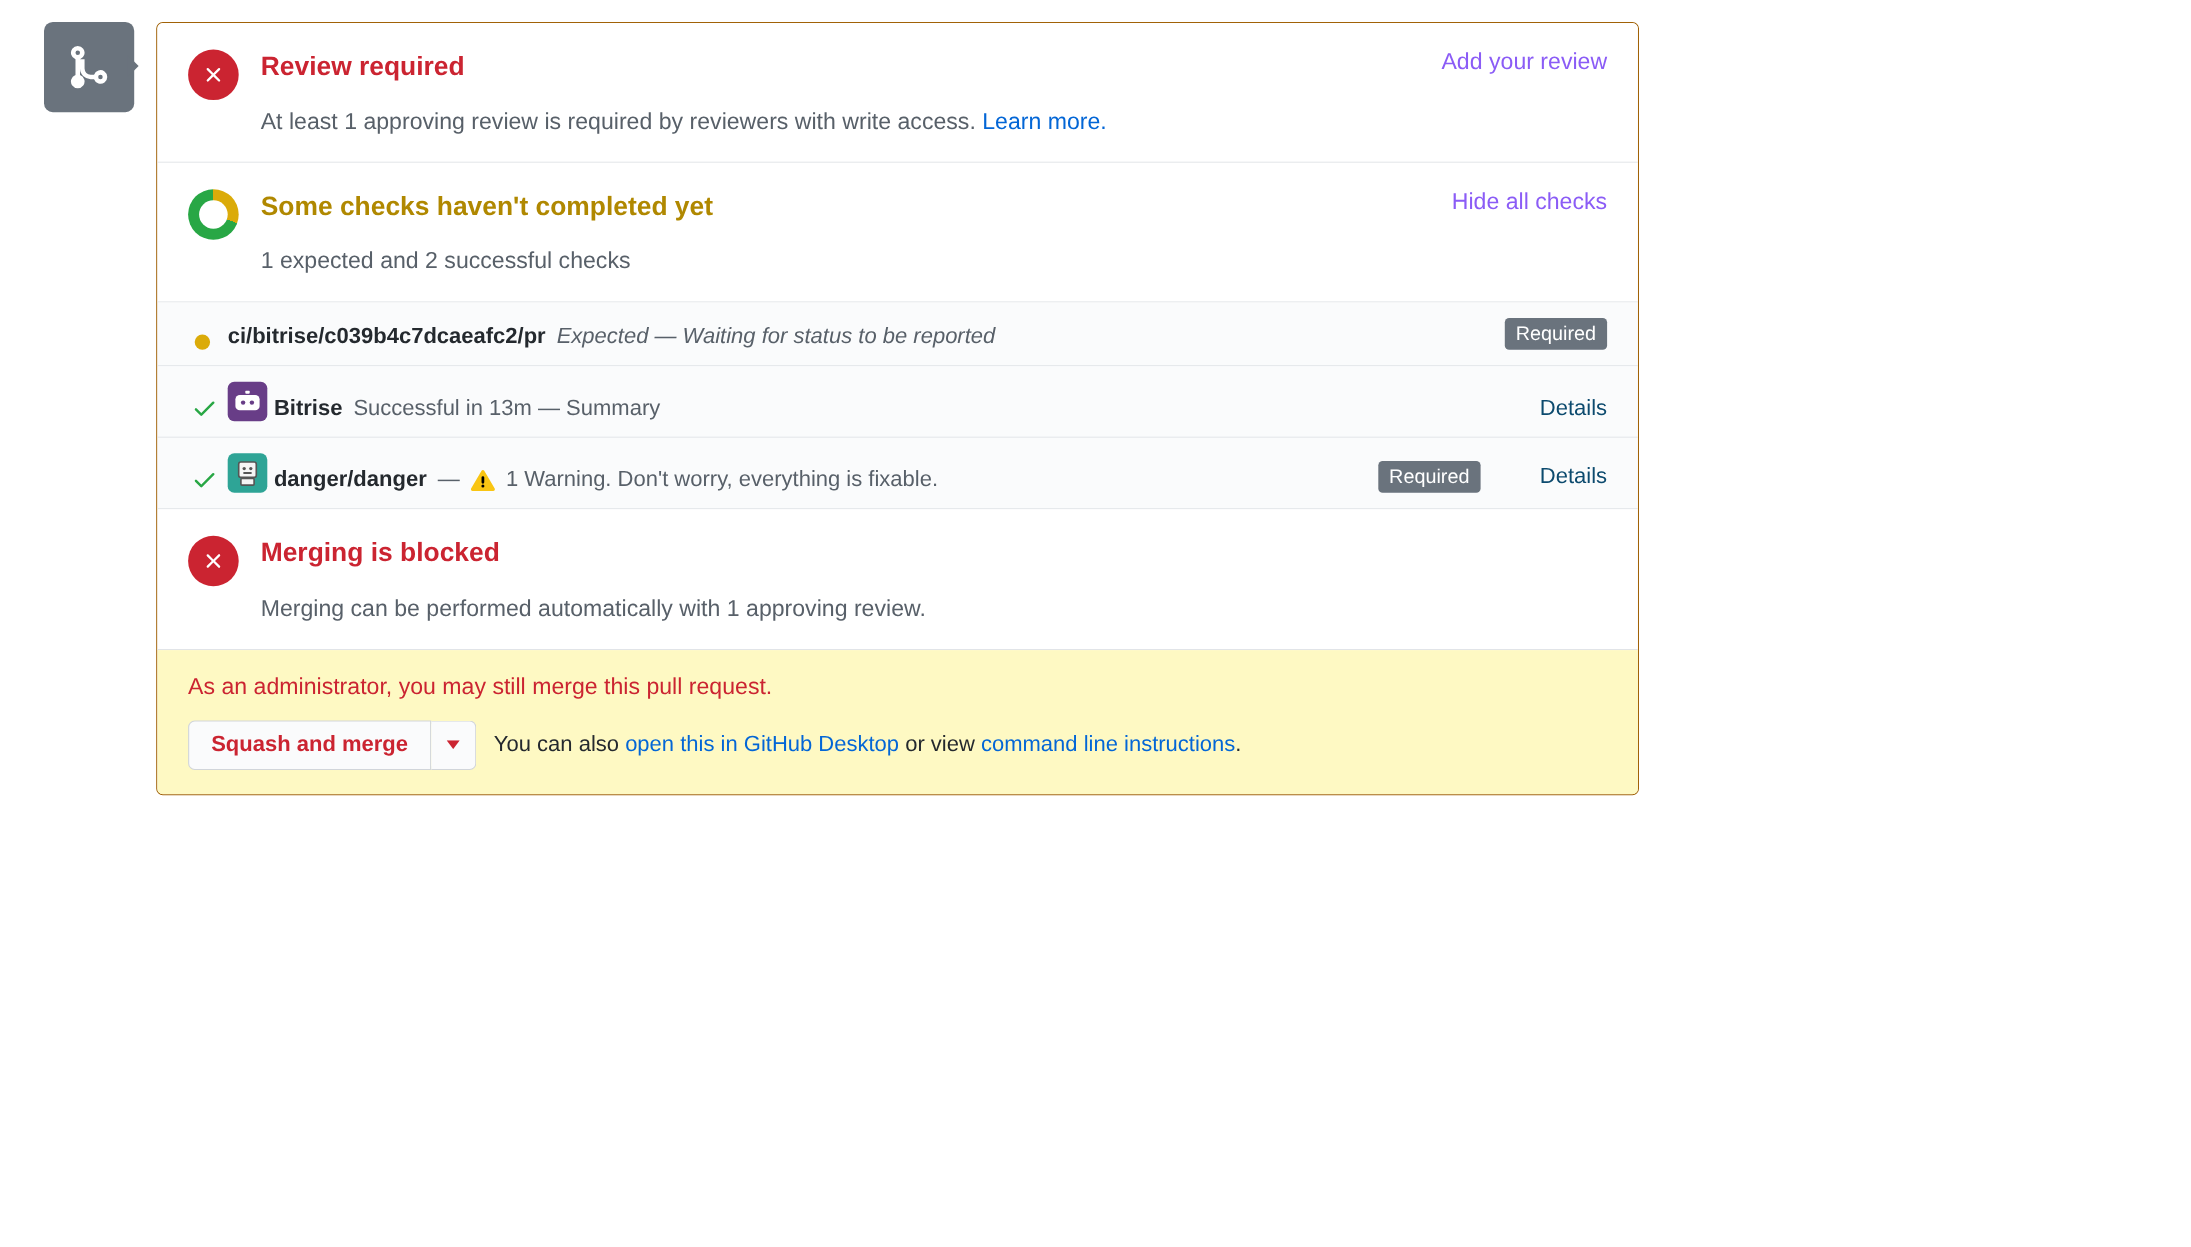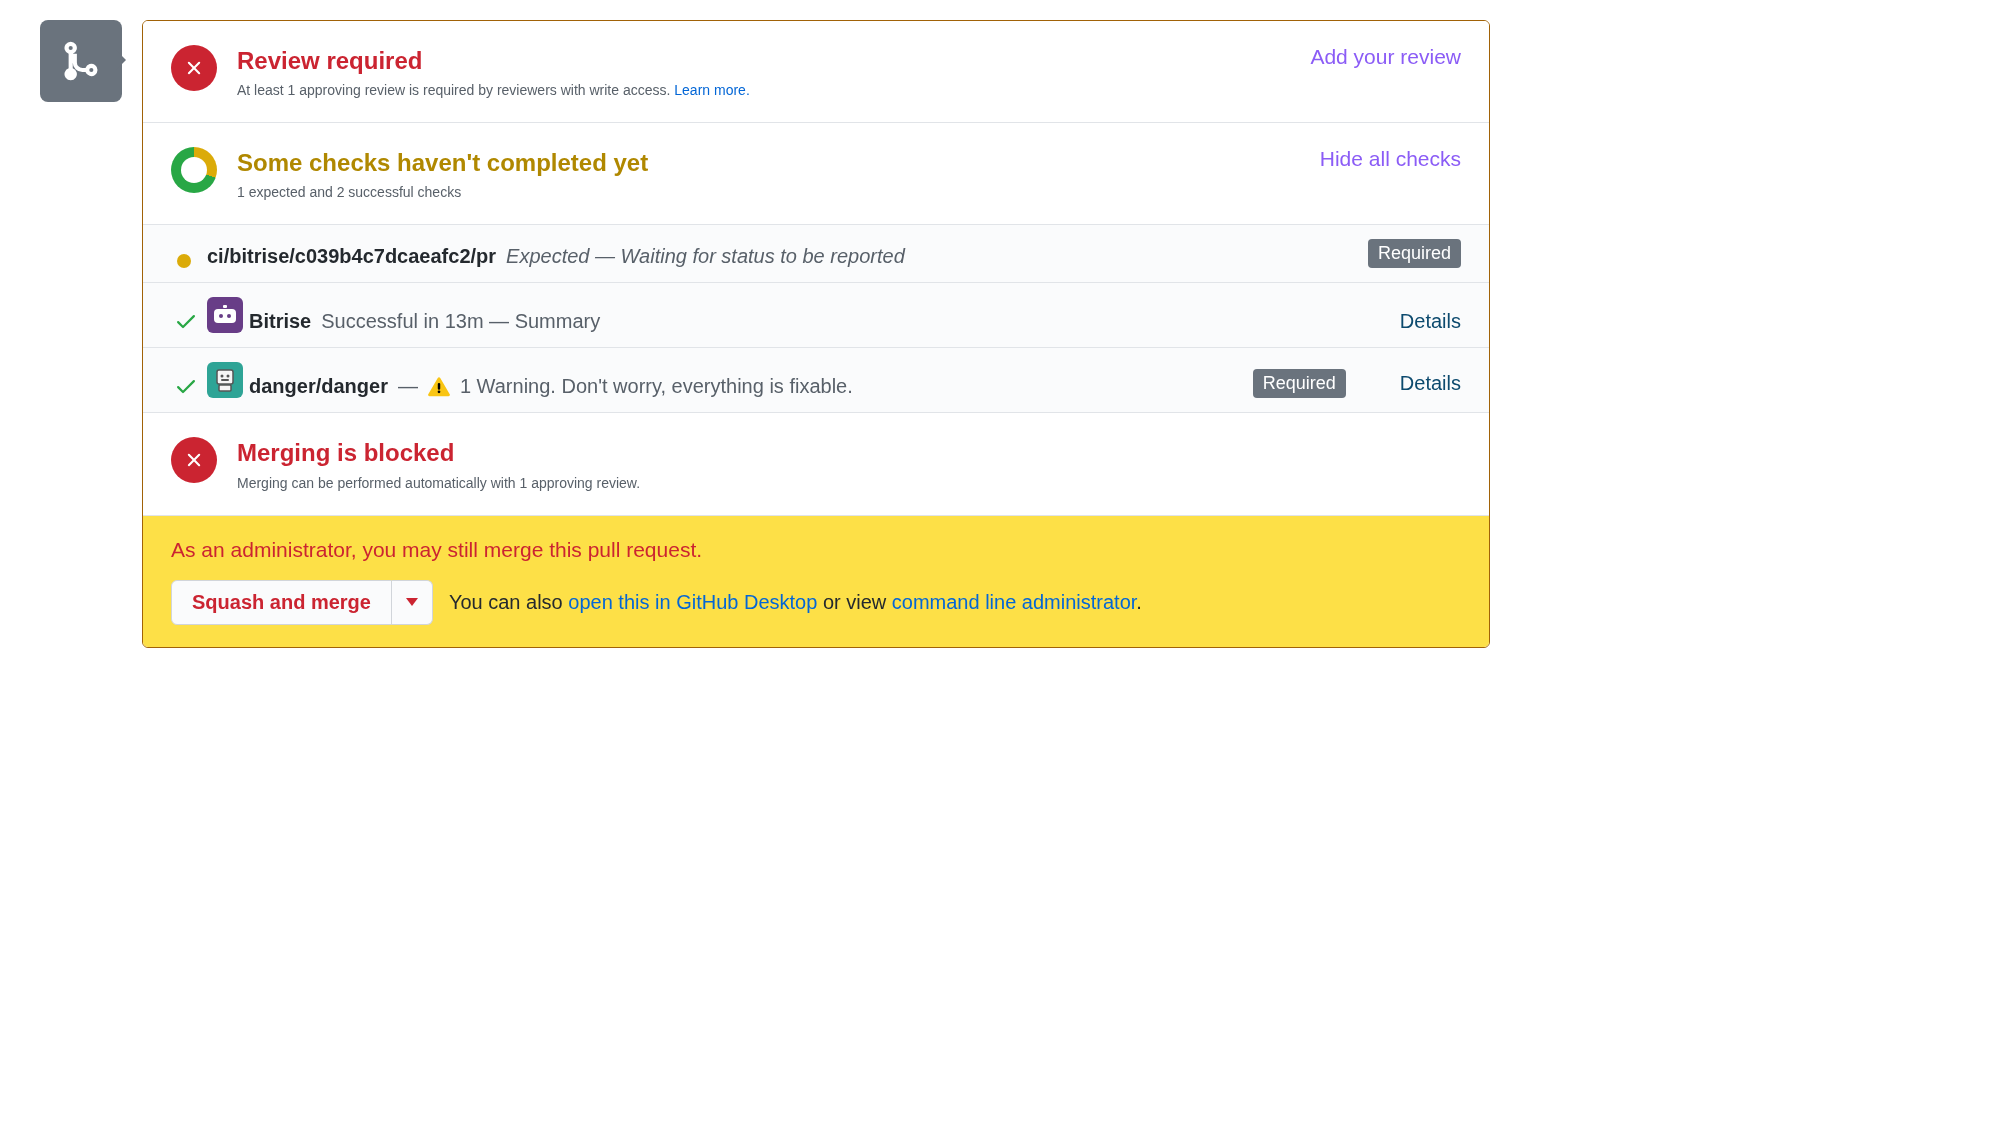--- a/index.html
+++ b/index.html
@@ -67,23 +67,23 @@
     gap: 16px;
   }
   .section-title {
     font-size: 24px;
     font-weight: 600;
     line-height: 1.3;
   }
   .title-error { color: #cb2431; }
   .title-pending { color: #b08800; }
   .section-desc {
-    font-size: 14px;
+    font-size: 21px;
     color: #586069;
-    margin-top: 6px;
+    margin-top: 23px;
   }
   .link {
     color: #0366d6;
     text-decoration: none;
     cursor: pointer;
   }
   .action-link {
     font-size: 21px;
     color: #8b5cf6;
     white-space: nowrap;
@@ -170,21 +170,21 @@
     font-size: 20px;
     cursor: pointer;
     margin-left: 32px;
   }
   .warn-icon {
     display: inline-flex;
     vertical-align: middle;
   }
   .footer-section {
     padding: 22px 28px;
-    background: #fde047;
+    background: #fef9c3;
   }
   .admin-note {
     color: #cb2431;
     font-size: 21px;
     margin-bottom: 18px;
   }
   .merge-row {
     display: flex;
     align-items: center;
     gap: 16px;
@@ -345,19 +345,19 @@
       <div class="merge-row">
         <div class="btn-group">
           <button class="btn">Squash and merge</button>
           <button class="btn-dropdown">
             <svg width="12" height="8" viewBox="0 0 12 8" fill="#cb2431">
               <path d="M6 8 0 0h12L6 8Z"></path>
             </svg>
           </button>
         </div>
         <div class="merge-hint">
-          <span>You can also </span><span class="link">open this in GitHub Desktop</span><span> or view </span><span class="link">command line administrator</span><span>.</span>
+          <span>You can also </span><span class="link">open this in GitHub Desktop</span><span> or view </span><span class="link">command line instructions</span><span>.</span>
         </div>
       </div>
     </div>
 
   </div>
 </div>
 
 </body></html>

